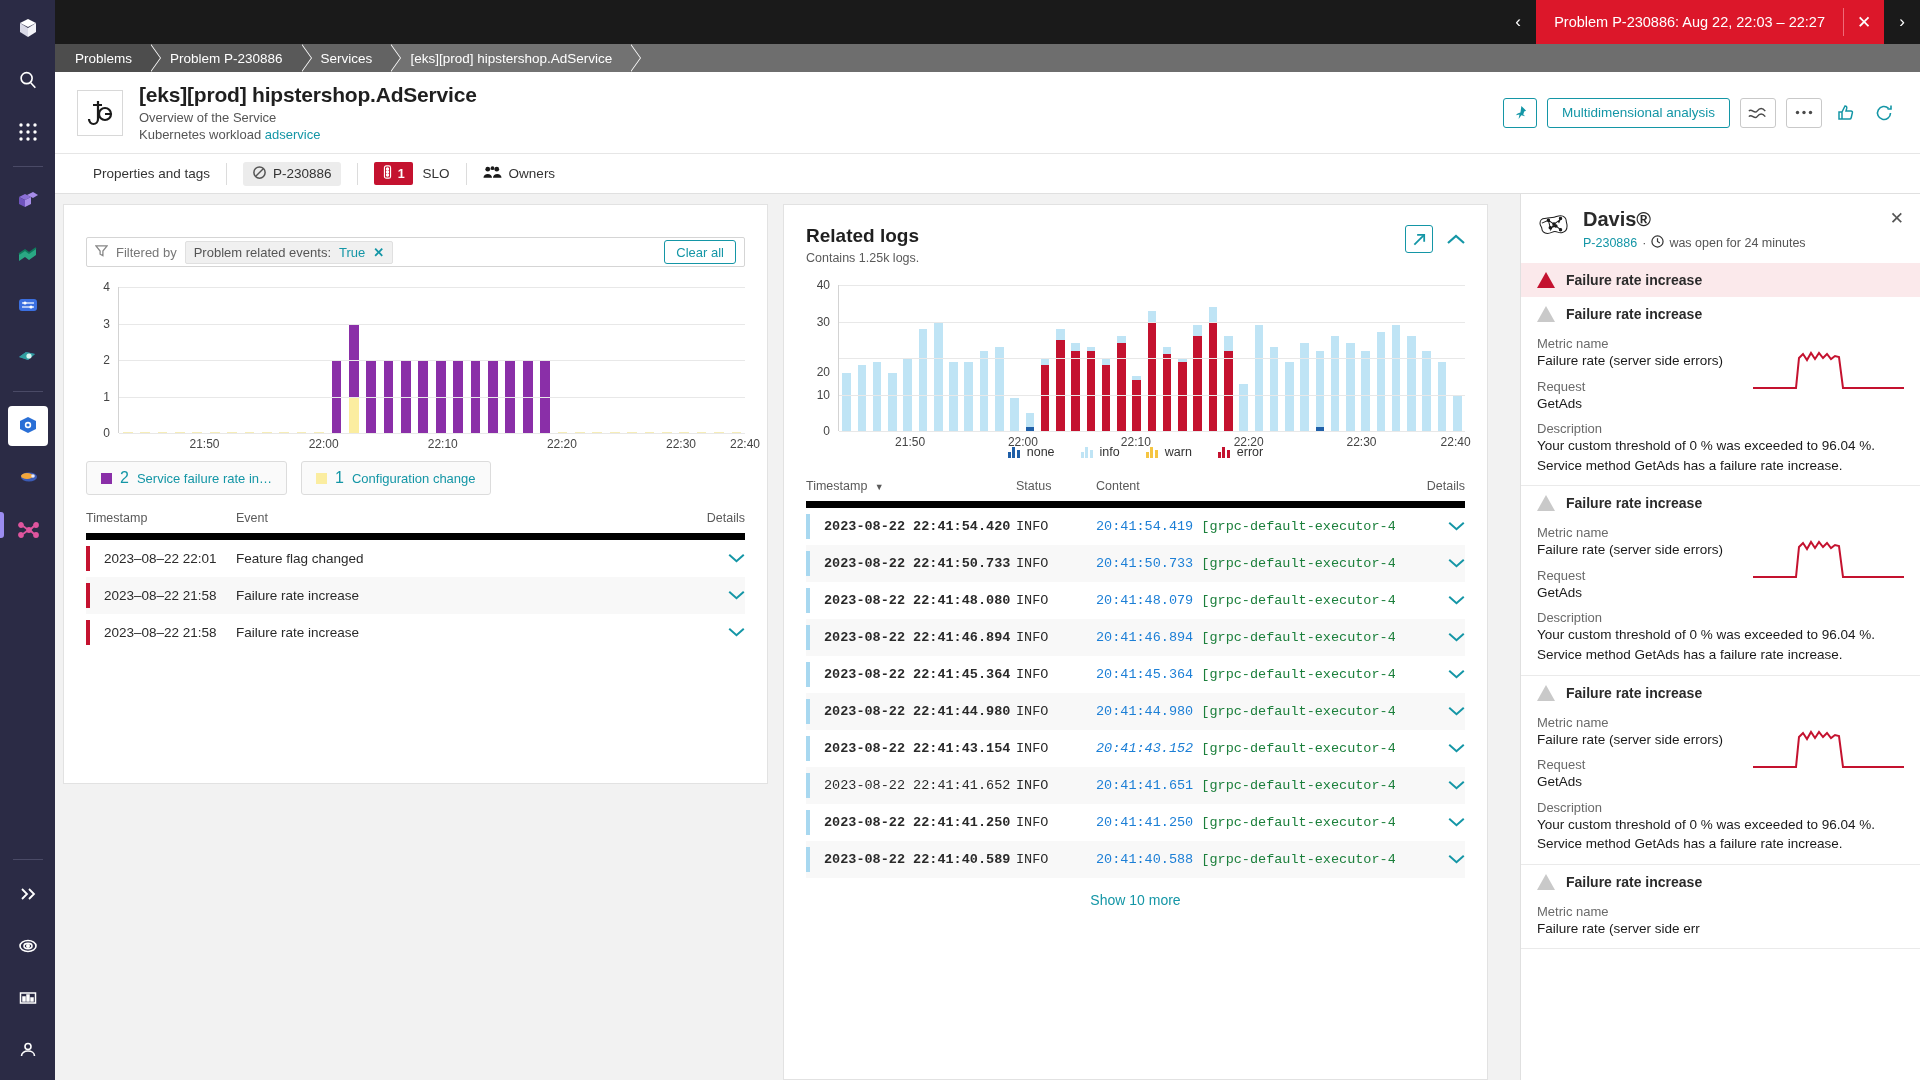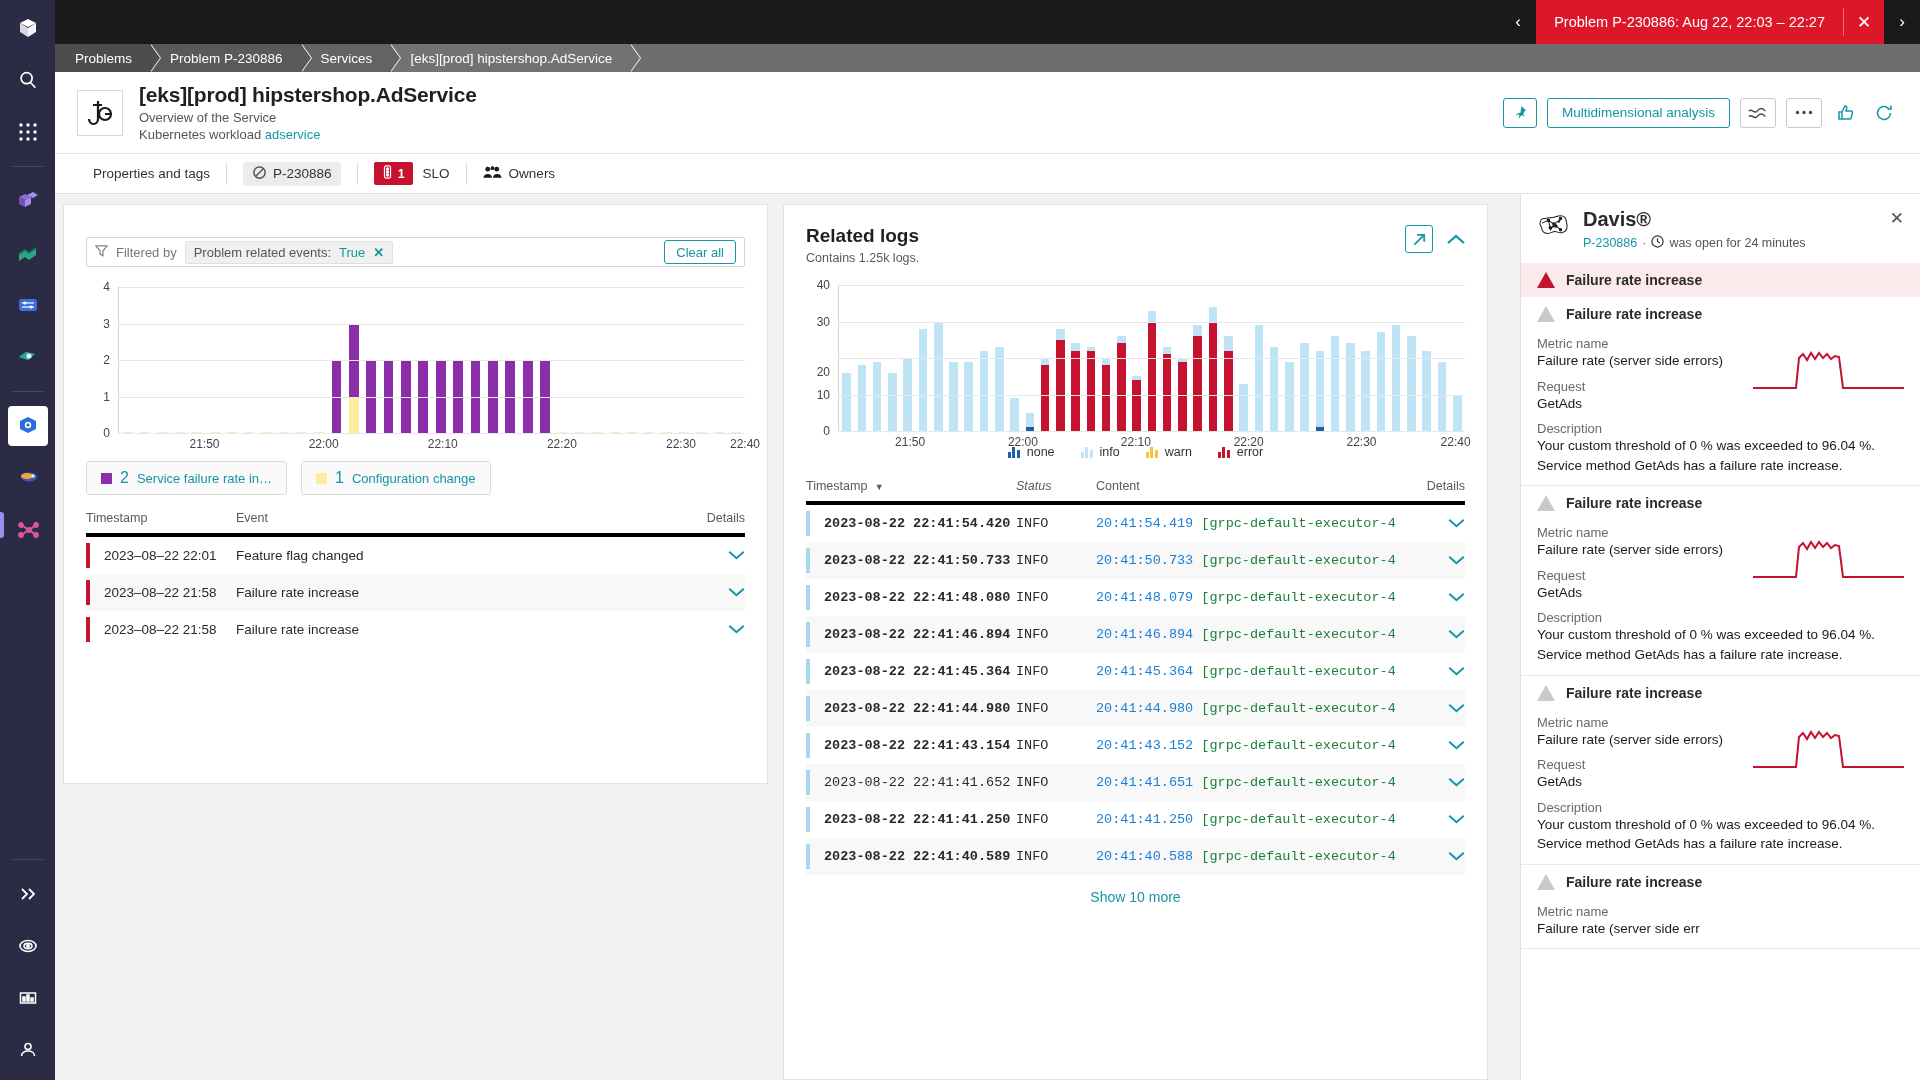--- a/index.html
+++ b/index.html
@@ -107,21 +107,21 @@
   .lgb .sw { width:11px; height:11px; }
   .lgb .num { color:#1496a6; font-size:16px; }
   .lgb .txt { color:#1496a6; font-size:13px; }
 
   .legend-row { display:flex; align-items:center; justify-content:center; gap:26px; margin-top:14px; font-size:12.5px; color:#333; }
   .legend-row .li { display:flex; align-items:center; gap:7px; }
   .minibars { display:flex; align-items:flex-end; gap:1.5px; height:12px; }
   .minibars i { width:3px; display:block; }
 
   table.tbl { width:100%; border-collapse:collapse; margin-top:16px; }
-  table.tbl th { text-align:left; font-size:12.5px; color:#5a5a5a; font-weight:normal; padding:0 0 8px 0; border-bottom:4px solid #000000; }
+  table.tbl th { text-align:left; font-size:12.5px; color:#5a5a5a; font-weight:normal; padding:0 0 8px 0; border-bottom:7px solid #000000; }
   table.tbl td { font-size:13.5px; padding:11px 0; }
   .evrow td:first-child { padding-left:18px; position:relative; }
   .redbar { position:absolute; left:0; top:6px; bottom:6px; width:4px; background:#c4122f; }
   .bluebar { position:absolute; left:0; top:6px; bottom:6px; width:4px; background:#a8d8f0; }
   .alt { background:#f8f8f8; }
   .mono { font-family:"Liberation Mono", monospace; font-size:12.5px; }
 
   
   #davis { position:absolute; right:0; top:194px; width:400px; height:886px; background:#fff; border-left:1px solid #e0e0e0; overflow:hidden; }
   #davis-hdr { display:flex; align-items:flex-start; padding:14px 16px 12px 16px; gap:12px; }
@@ -951,21 +951,21 @@
         </div>
       </div>
 
     <table class="tbl" style="margin-top:20px;">
       <thead>
         <tr>
           <th style="width:210px;">
             <span>Timestamp</span>
             <span style="font-size:9px;margin-left:4px;">▼</span>
           </th>
-          <th style="width:80px;font-style:italic;">Status</th>
+          <th style="width:80px;">Status</th>
           <th>Content</th>
           <th style="width:70px;text-align:right;">Details</th>
         </tr>
       </thead>
       <tbody id="logs-tbody">
           <tr class="evrow">
             <td class="mono" style="font-weight:bold;"><span class="bluebar"></span>2023-08-22 22:41:54.420</td>
             <td class="mono">INFO</td>
             <td class="mono" style="white-space:nowrap;overflow:hidden;max-width:270px;"><span style="color:#1c7fd6;">20:41:54.419</span> <span style="color:#1b7f3b;">[grpc-default-executor-4]</span> </td>
             <td style="text-align:right;"><svg width="17" height="10" viewBox="0 0 18 11" fill="none" stroke="#1496a6" stroke-width="2.2">
@@ -1008,21 +1008,21 @@
             <td class="mono" style="font-weight:bold;"><span class="bluebar"></span>2023-08-22 22:41:44.980</td>
             <td class="mono">INFO</td>
             <td class="mono" style="white-space:nowrap;overflow:hidden;max-width:270px;"><span style="color:#1c7fd6;">20:41:44.980</span> <span style="color:#1b7f3b;">[grpc-default-executor-4]</span> </td>
             <td style="text-align:right;"><svg width="17" height="10" viewBox="0 0 18 11" fill="none" stroke="#1496a6" stroke-width="2.2">
                 <polyline points="1,2 9,9 17,2"></polyline>
               </svg></td>
           </tr>
           <tr class="evrow">
             <td class="mono" style="font-weight:bold;"><span class="bluebar"></span>2023-08-22 22:41:43.154</td>
             <td class="mono">INFO</td>
-            <td class="mono" style="white-space:nowrap;overflow:hidden;max-width:270px;"><span style="color:#1c7fd6;">20:41:43.152</span> <span style="color:#1b7f3b;">[grpc-default-executor-4]</span> </td>
+            <td class="mono" style="white-space:nowrap;overflow:hidden;max-width:270px;"><span style="color:#1c7fd6;font-style:italic;">20:41:43.152</span> <span style="color:#1b7f3b;">[grpc-default-executor-4]</span> </td>
             <td style="text-align:right;"><svg width="17" height="10" viewBox="0 0 18 11" fill="none" stroke="#1496a6" stroke-width="2.2">
                 <polyline points="1,2 9,9 17,2"></polyline>
               </svg></td>
           </tr>
           <tr class="evrow alt">
             <td class="mono" style="font-weight:normal;"><span class="bluebar"></span>2023-08-22 22:41:41.652</td>
             <td class="mono">INFO</td>
             <td class="mono" style="white-space:nowrap;overflow:hidden;max-width:270px;"><span style="color:#1c7fd6;">20:41:41.651</span> <span style="color:#1b7f3b;">[grpc-default-executor-4]</span> </td>
             <td style="text-align:right;"><svg width="17" height="10" viewBox="0 0 18 11" fill="none" stroke="#1496a6" stroke-width="2.2">
                 <polyline points="1,2 9,9 17,2"></polyline>

